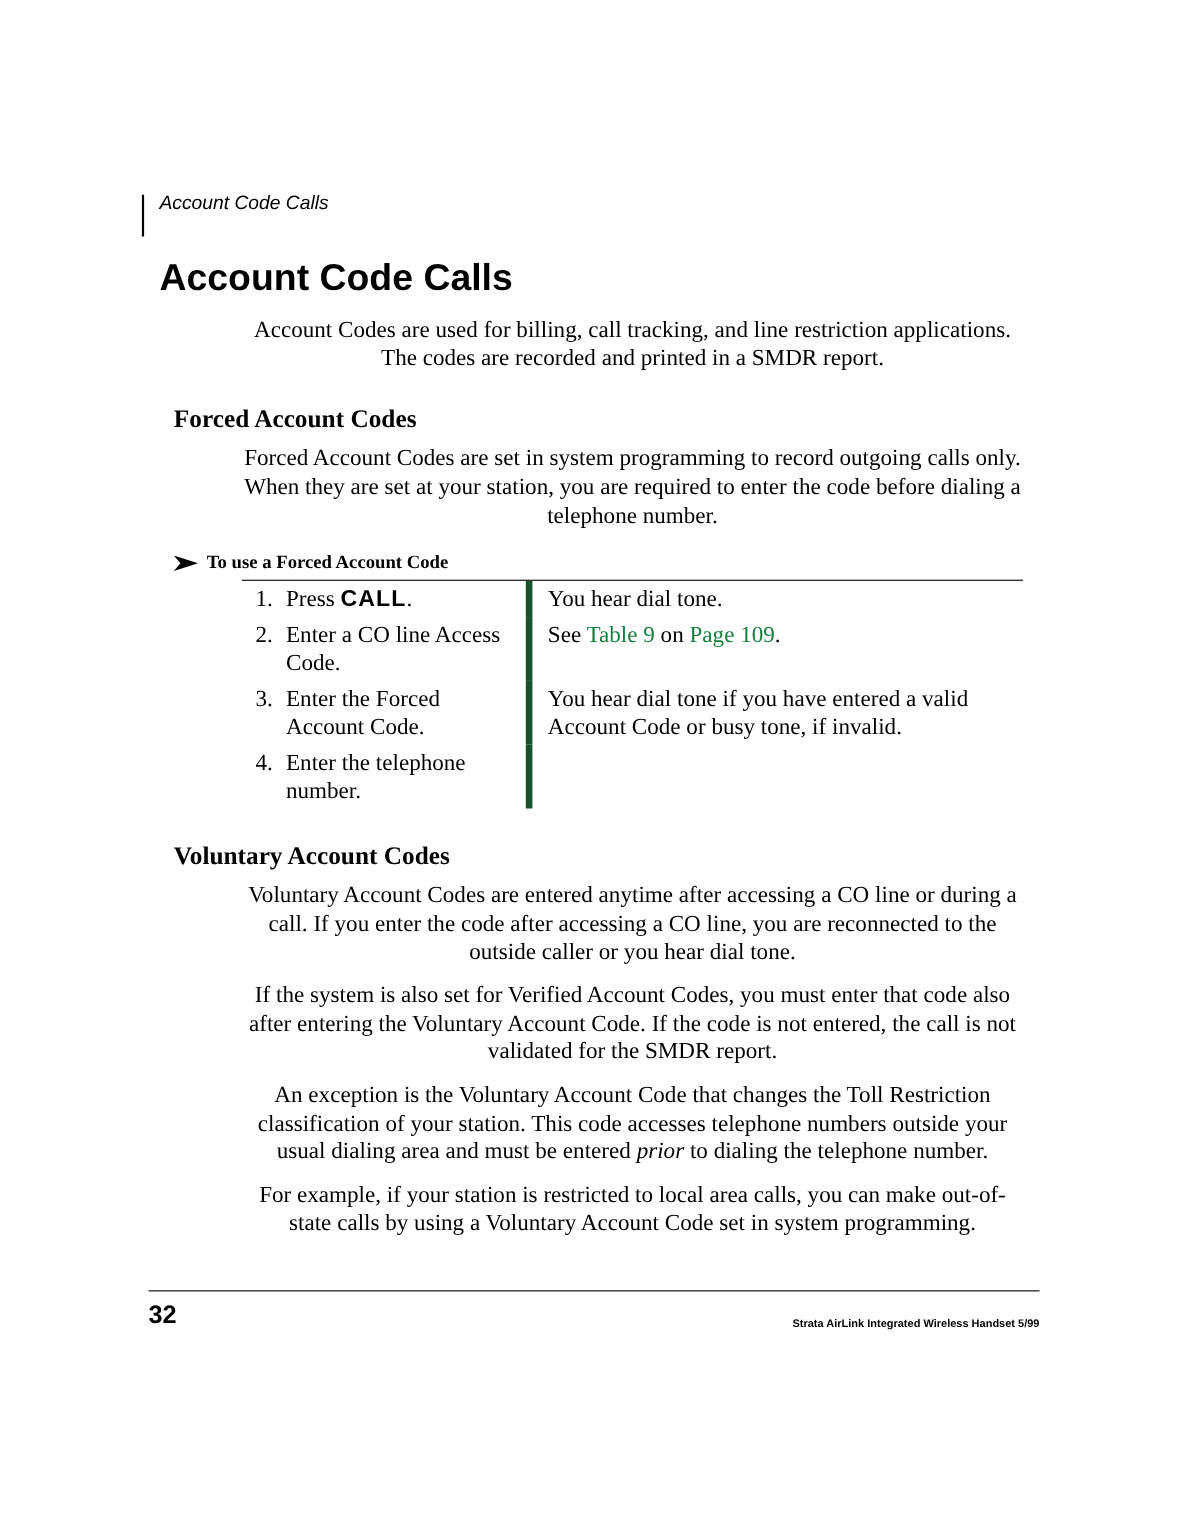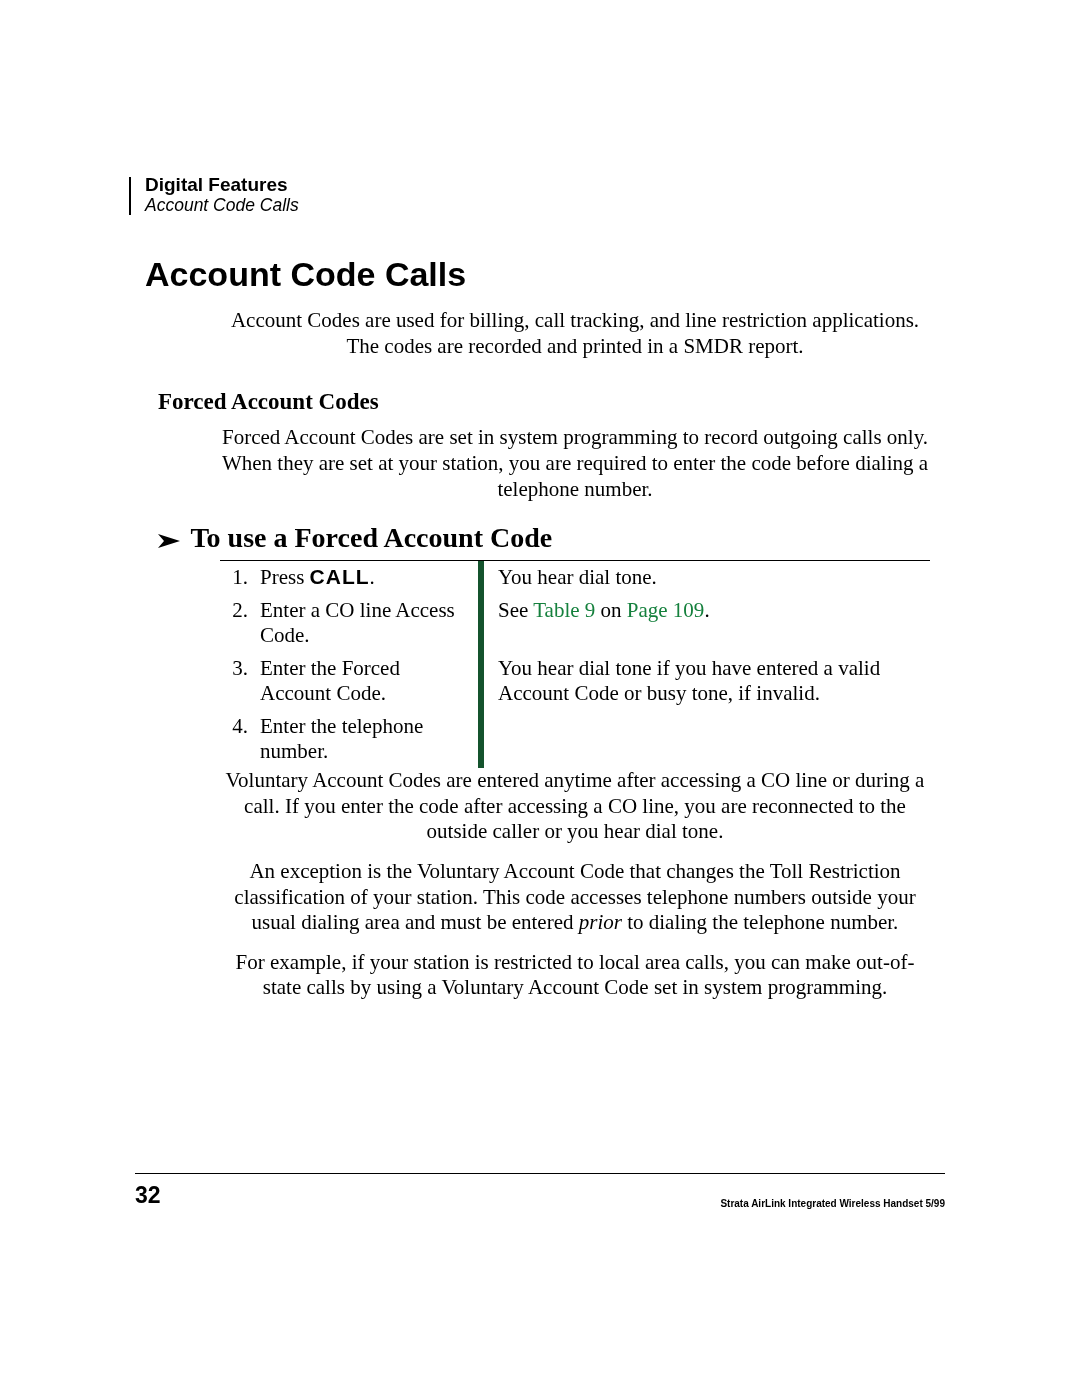--- a/index.html
+++ b/index.html
@@ -56,21 +56,21 @@
   }
   h2.section {
     font-family: Liberation Serif, serif;
     font-weight: bold;
     font-size: 23px;
     margin: 30px 0 10px 23px;
   }
   .proc-head {
     font-family: "Times New Roman", Times, serif;
     font-weight: bold;
-    font-size: 28px;
+    font-size: 17px;
     margin: 20px 0 6px 23px;
   }
   .proc-head .arrow {
     display: inline-block;
     width: 26px;
     vertical-align: middle;
   }
   .proc-head .arrow svg {
     display: block;
   }
@@ -139,21 +139,20 @@
     font-weight: bold;
     font-size: 10px;
   }
 </style>
 </head>
 <body>
 
 <div class="page">
   <div class="header-rule"></div>
   <div class="header-block">
-    <div class="header-chapter">Digital Features</div>
     <div class="header-sub">Account Code Calls</div>
   </div>
 
   <h1 class="title">Account Code Calls</h1>
 
   <div class="body-indent">
     <p>Account Codes are used for billing, call tracking, and line restriction applications. The codes are recorded and printed in a SMDR report.</p>
   </div>
 
   <h2 class="section">Forced Account Codes</h2>
@@ -194,22 +193,24 @@
       <td class="divider">You hear dial tone if you have entered a valid Account Code or busy tone, if invalid.</td>
     </tr>
     <tr>
       <td class="num">4.</td>
       <td class="step">Enter the telephone number.</td>
       <td class="divider"></td>
     </tr>
   </tbody>
     </table>
 
+  <h2 class="section">Voluntary Account Codes</h2>
   <div class="body-indent">
     <p>Voluntary Account Codes are entered anytime after accessing a CO line or during a call. If you enter the code after accessing a CO line, you are reconnected to the outside caller or you hear dial tone.</p>
+    <p>If the system is also set for Verified Account Codes, you must enter that code also after entering the Voluntary Account Code. If the code is not entered, the call is not validated for the SMDR report.</p>
     <p>
       <span>An exception is the Voluntary Account Code that changes the Toll Restriction classification of your station. This code accesses telephone numbers outside your usual dialing area and must be entered </span><em>prior</em><span> to dialing the telephone number.</span>
     </p>
     <p>For example, if your station is restricted to local area calls, you can make out-of-state calls by using a Voluntary Account Code set in system programming.</p>
   </div>
 </div>
 
 <div class="footer">
   <div class="footer-rule"></div>
   <div class="footer-row">

